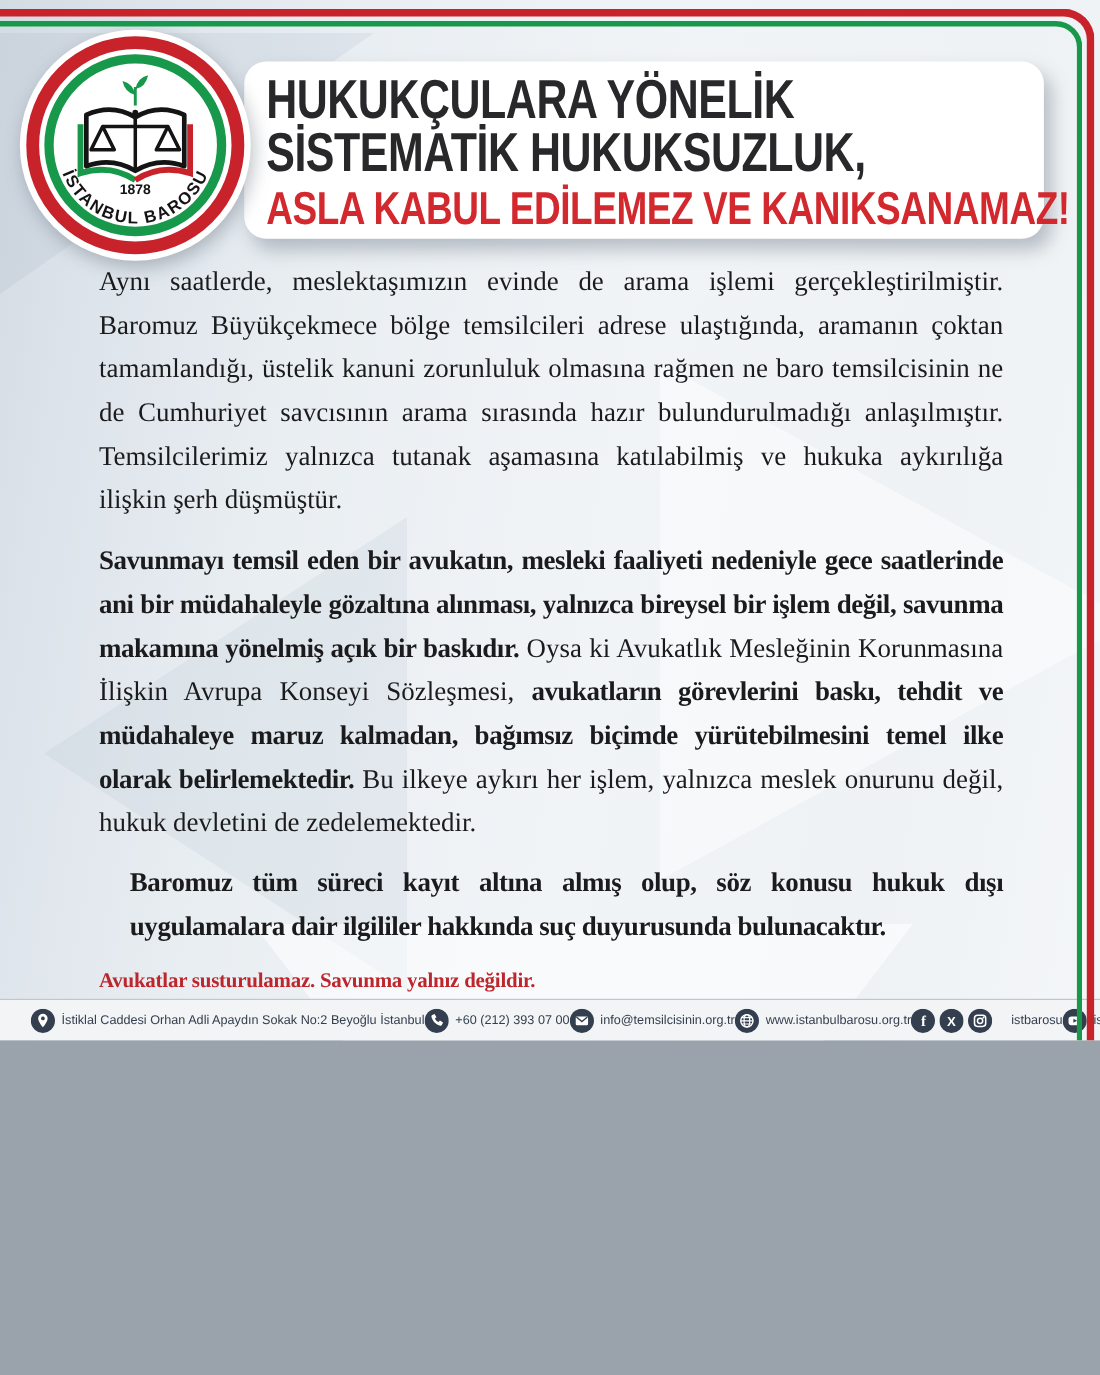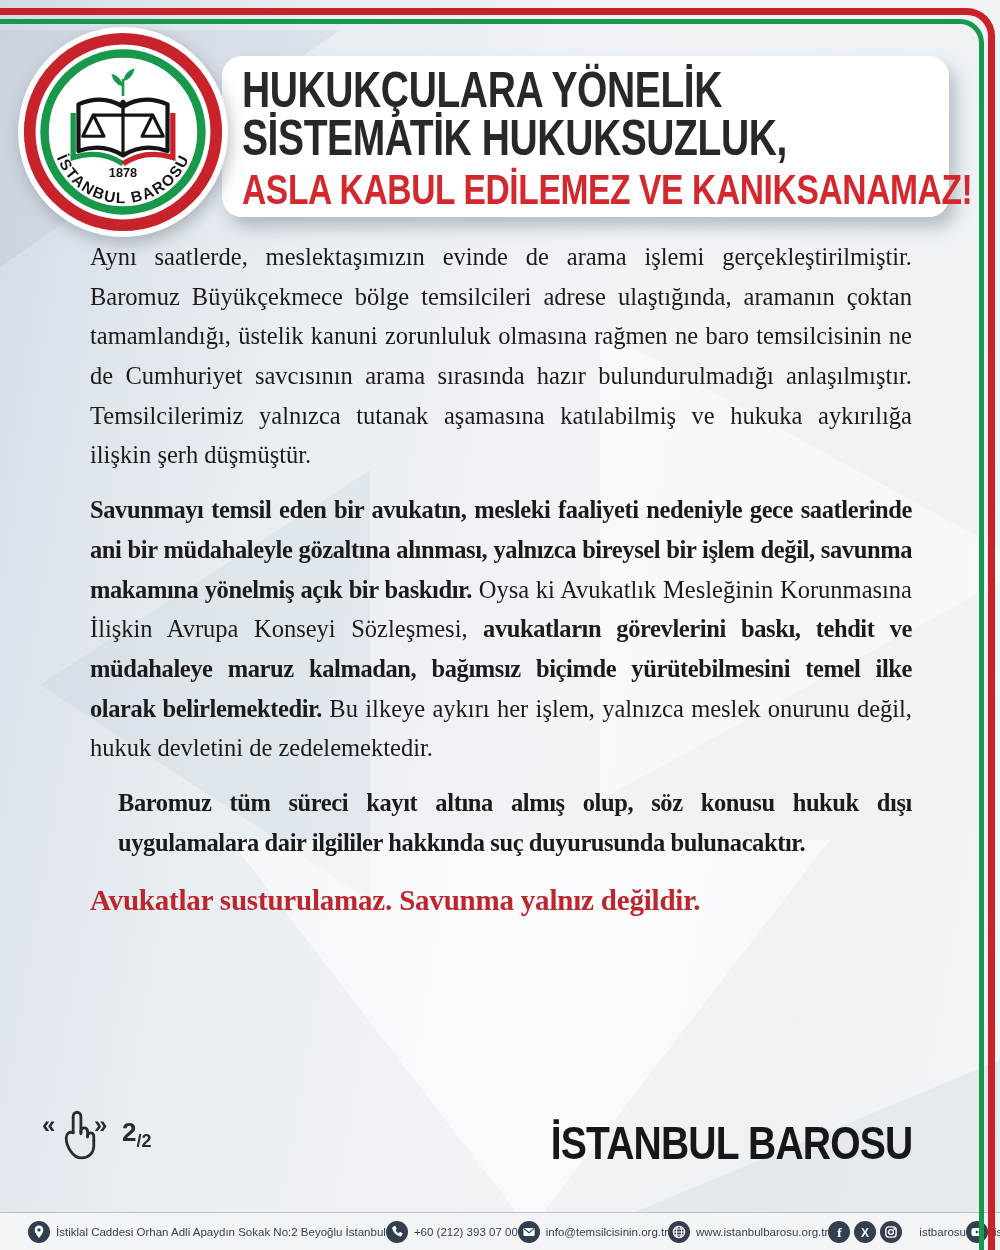--- a/index.html
+++ b/index.html
@@ -1,19 +1,19 @@
 <!DOCTYPE html>
 <html lang="tr"><head>
 <meta charset="utf-8">
 <title>İstanbul Barosu</title>
 <style>
   * { margin:0; padding:0; box-sizing:border-box; }
   html,body { background:#9aa2ab; }
   .page {
-    position:relative; width:1000px; height:1250px; margin:0 auto; overflow:hidden;
+    position:relative; width:1000px; height:946px; margin:0 auto; overflow:hidden;
     background:linear-gradient(100deg,#d3dbe3 0%,#dce3ea 10%,#e9eef2 28%,#f1f4f7 55%,#eef2f5 80%,#f4f6f8 100%);
     font-family:"Liberation Sans","DejaVu Sans",sans-serif;
   }
   
   .bg-shape { position:absolute; pointer-events:none; }
   .bg1 { left:230px; top:840px; width:600px; height:390px; background:rgba(255,255,255,.55); clip-path:polygon(0 0,50% 100%,100% 0); }
   .bg2 { left:-90px; top:30px;  width:430px; height:300px; background:rgba(150,165,182,.14); clip-path:polygon(0 0,100% 0,0 100%); }
   .bg3 { left:600px; top:330px; width:430px; height:470px; background:rgba(255,255,255,.45); clip-path:polygon(0 0,100% 50%,0 100%); }
   .bg4 { left:40px;  top:470px; width:330px; height:430px; background:rgba(178,192,206,.18); clip-path:polygon(100% 0,0 50%,100% 100%); }
   .bg5 { left:520px; top:1060px; width:480px; height:200px; background:rgba(205,214,222,.35); clip-path:polygon(0 100%,100% 0,100% 100%); }
@@ -31,21 +31,21 @@
   .tline.red > span { color:#d2282e; font-size:42px; line-height:44px; transform:scaleX(.80); }
 
   .logo { position:absolute; left:17px; top:26px; width:212px; height:212px; z-index:10; filter:drop-shadow(3px 6px 8px rgba(70,80,95,.35)); }
 
   
   .content { position:absolute; left:90px; top:237px; width:822px; z-index:3;
     font-family:"Liberation Serif","DejaVu Serif",serif; font-size:24.5px; line-height:1.62; color:#1b1b1d; text-align:justify; }
   .content p { margin:0 0 15px 0; }
   .content .bold { font-weight:700; letter-spacing:-.4px;margin-left:28px; }
   .content b { letter-spacing:-.4px; }
-  .slogan { color:#bd262c; font-weight:700; font-size:29px; margin-top:6px !important; letter-spacing:-.2px; }
+  .slogan { color:#bd262c; font-weight:700; font-size:19px; margin-top:6px !important; letter-spacing:-.2px; }
 
   
   .swipe { position:absolute; left:42px; top:1105px; width:120px; height:90px; z-index:5; color:#2b2b2e; }
   .swipe .chev { position:absolute; top:6px; font-size:24px; font-weight:700; letter-spacing:-2px; }
   .swipe .chev.l { left:0; }
   .swipe .chev.r { left:52px; }
   .swipe .hand-icon { position:absolute; left:14px; top:2px; }
   .swipe .frac { position:absolute; left:80px; top:12px; font-weight:700;text-align:center; }
   .swipe .frac b { font-size:26px; }
   .swipe .frac .den { font-size:18px; font-weight:700; position:relative; top:6px; }

